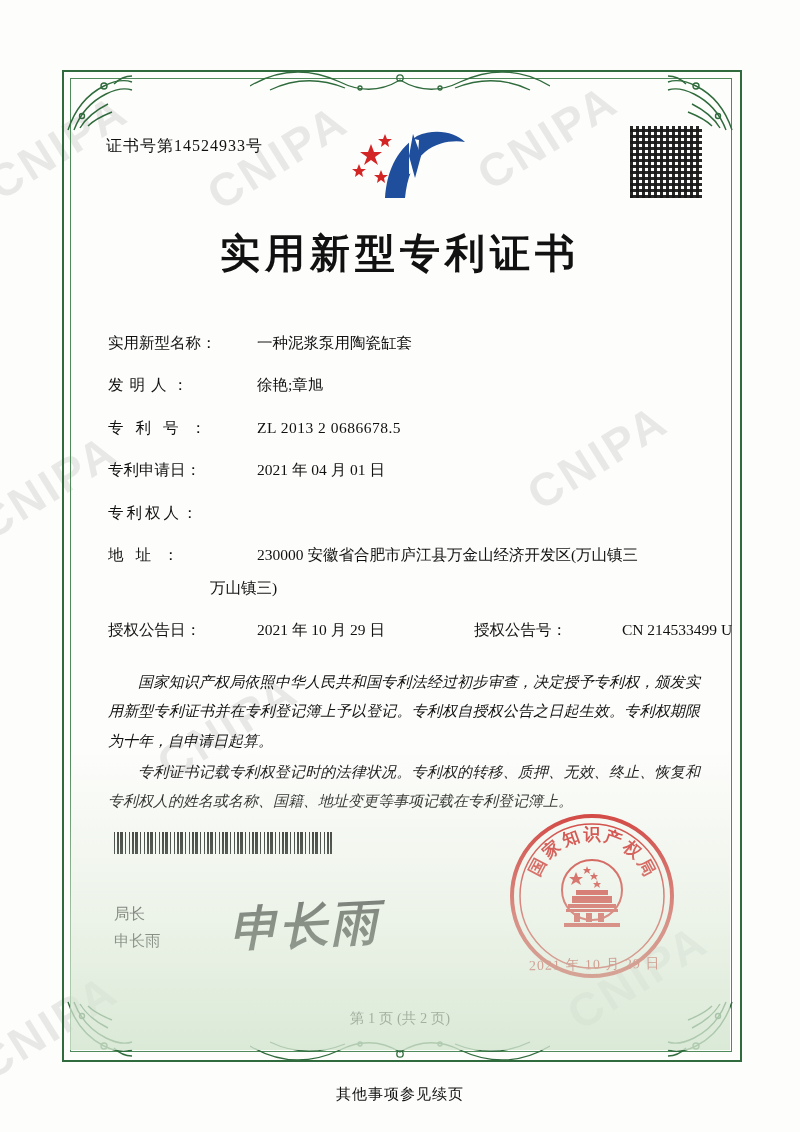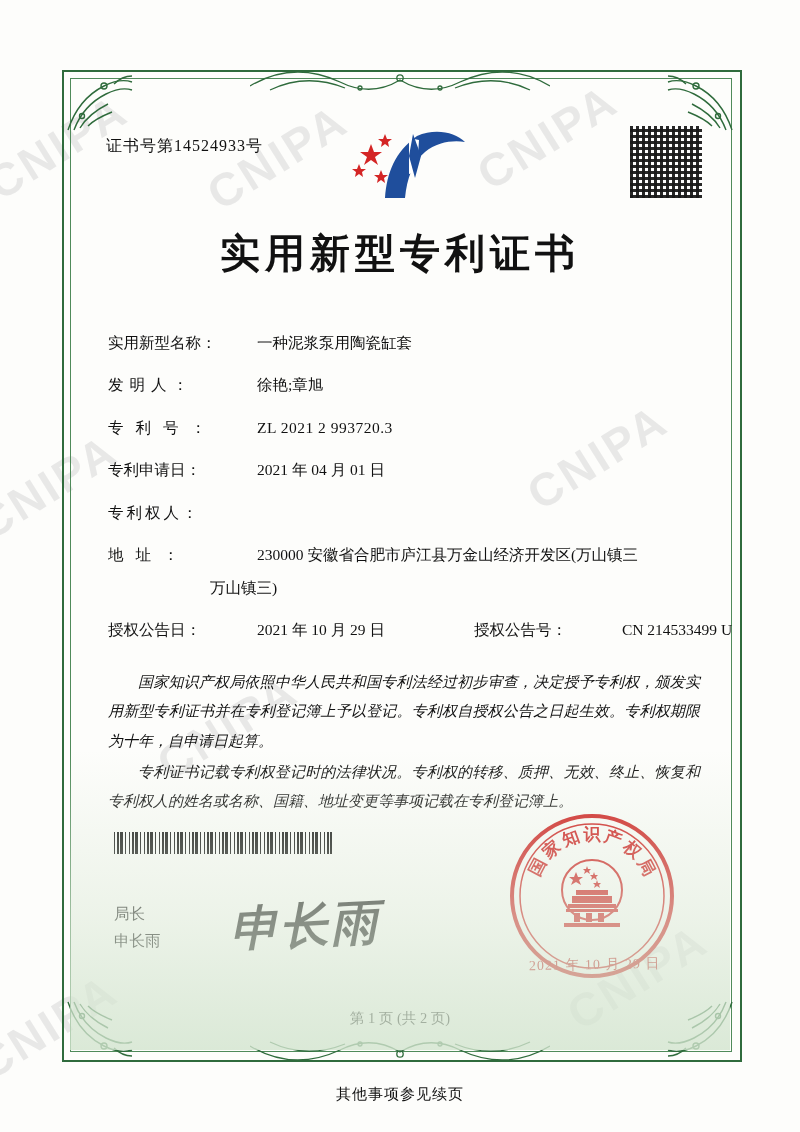--- a/index.html
+++ b/index.html
@@ -390,21 +390,21 @@
         <div class="fvalue">一种泥浆泵用陶瓷缸套</div>
       </div>
 
       <div class="frow">
         <div class="flabel sp1">发明人：</div>
         <div class="fvalue">徐艳;章旭</div>
       </div>
 
       <div class="frow">
         <div class="flabel sp2">专利号：</div>
-        <div class="fvalue wide">ZL 2021 2 993720.3</div>
+        <div class="fvalue wide">ZL 2013 2 0686678.5</div>
       </div>
 
       <div class="frow">
         <div class="flabel">专利申请日：</div>
         <div class="fvalue">2021 年 04 月 01 日</div>
       </div>
 
       <div class="frow">
         <div class="flabel sp3">专利权人：</div>
       </div>

